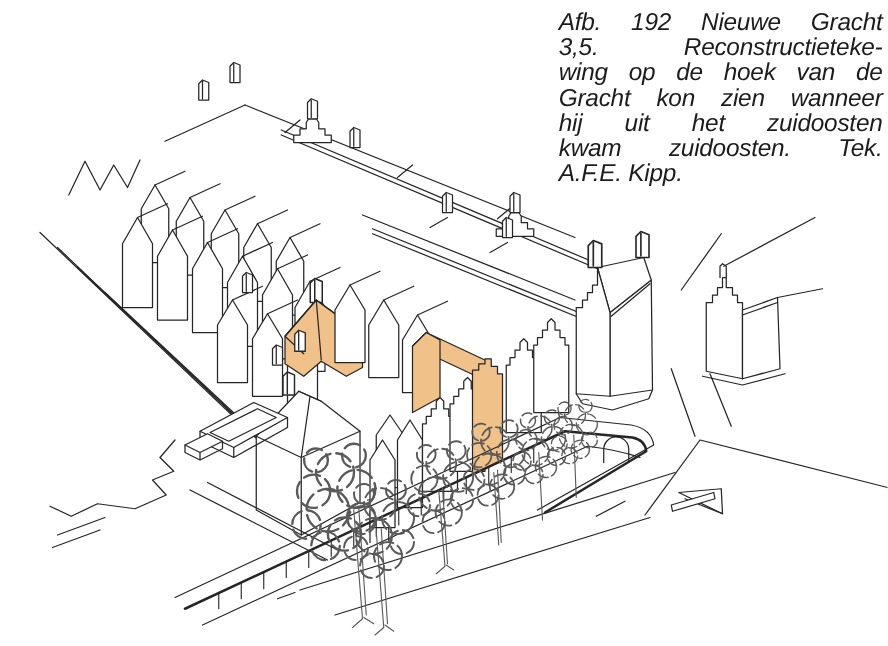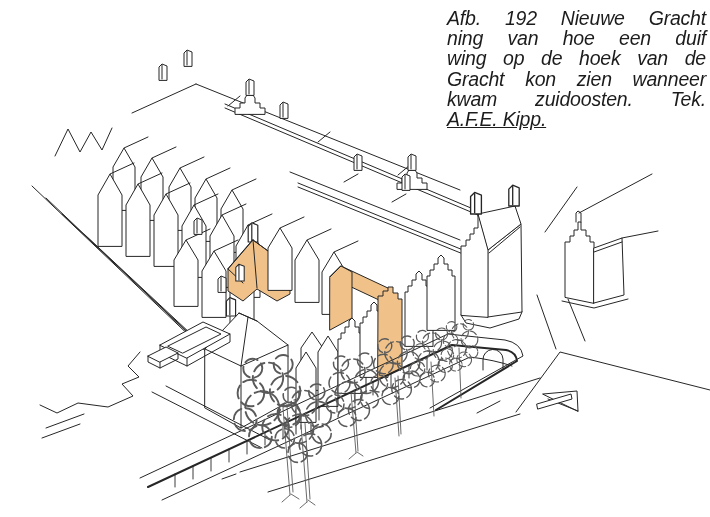--- a/index.html
+++ b/index.html
@@ -14,21 +14,21 @@
   .ln{fill:none;}
   .wh{fill:#ffffff;}
   .thick{stroke-width:2;}
   .thin{stroke-width:0.9;}
   #caption{
     position:absolute;left:447px;top:8px;width:259px;
     font-style:italic;font-size:19.5px;line-height:20.2px;
     color:#1c1c1c;letter-spacing:-0.2px;
   }
   .cap-line{text-align:justify;text-align-last:justify;white-space:normal;}
-  .cap-line.last{text-align-last:left;text-decoration:underline;}
+  .cap-line.last{text-align-last:left;}
 </style>
 </head>
 <body>
 
 <div id="stage">
 
 <svg width="710" height="517" viewBox="0 0 710 517">
   <defs>
     <g id="chy">
       <path class="wh" d="M-4,0 L-4,-13 L-1,-16 L4,-14 L4,0 Z"></path>
@@ -223,20 +223,21 @@
       <path class="wh" d="M543,394 L577,391 L578,411 Z"></path>
       <path class="ln" d="M548,399 L578,411"></path>
       <path class="wh" d="M537,404 L571,394 L572,399 L538,409 Z"></path>
     </g>
 
   </g>
 </svg>
 
 <div id="caption">
   <div class="cap-line">Afb. 192 Nieuwe Gracht</div>
-  <div class="cap-line">ning van hoe een duif</div>
+  <div class="cap-line">3,5. Reconstructieteke-</div>
   <div class="cap-line">wing op de hoek van de</div>
   <div class="cap-line">Gracht kon zien wanneer</div>
+  <div class="cap-line">hij uit het zuidoosten</div>
   <div class="cap-line">kwam zuidoosten. Tek.</div>
   <div class="cap-line last">A.F.E. Kipp.</div>
 </div>
 
 </div>
 
 </body></html>

